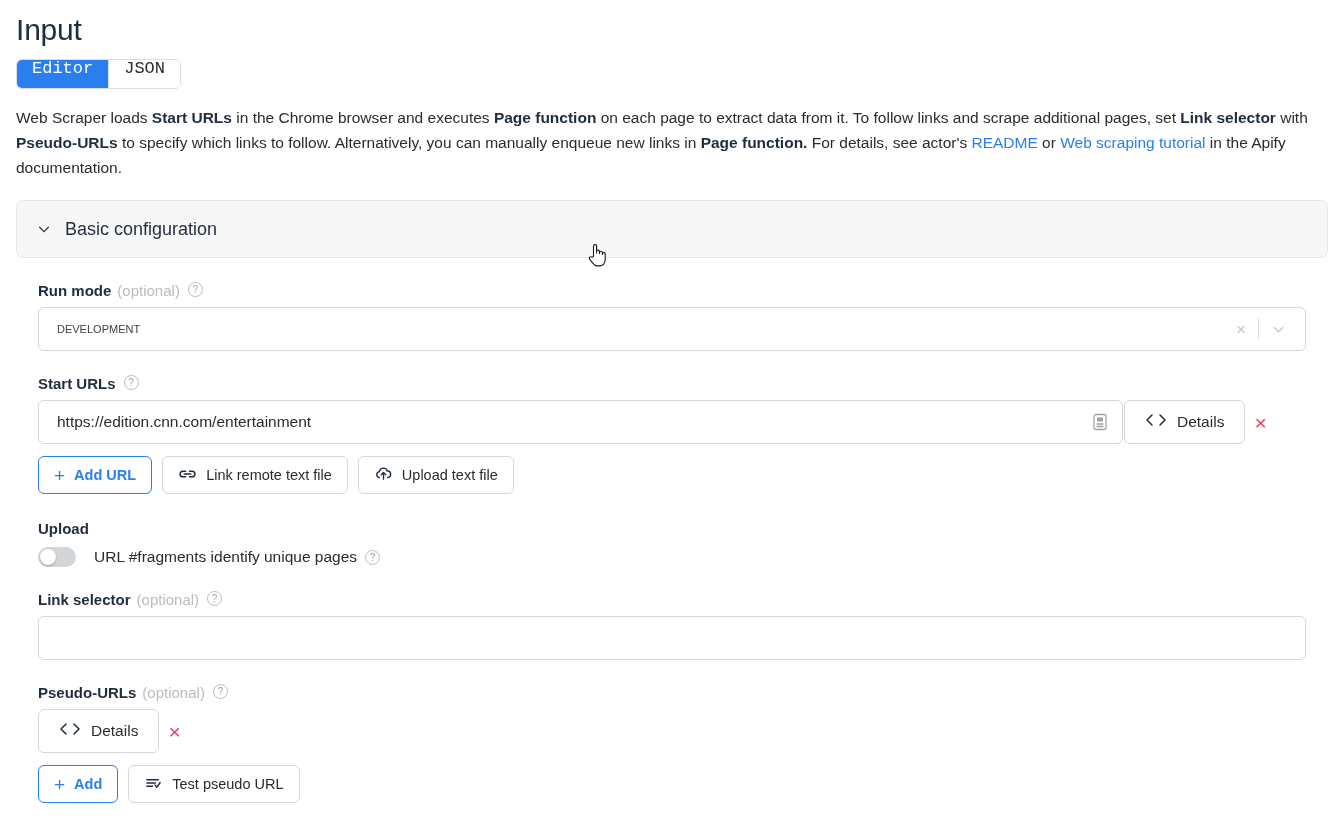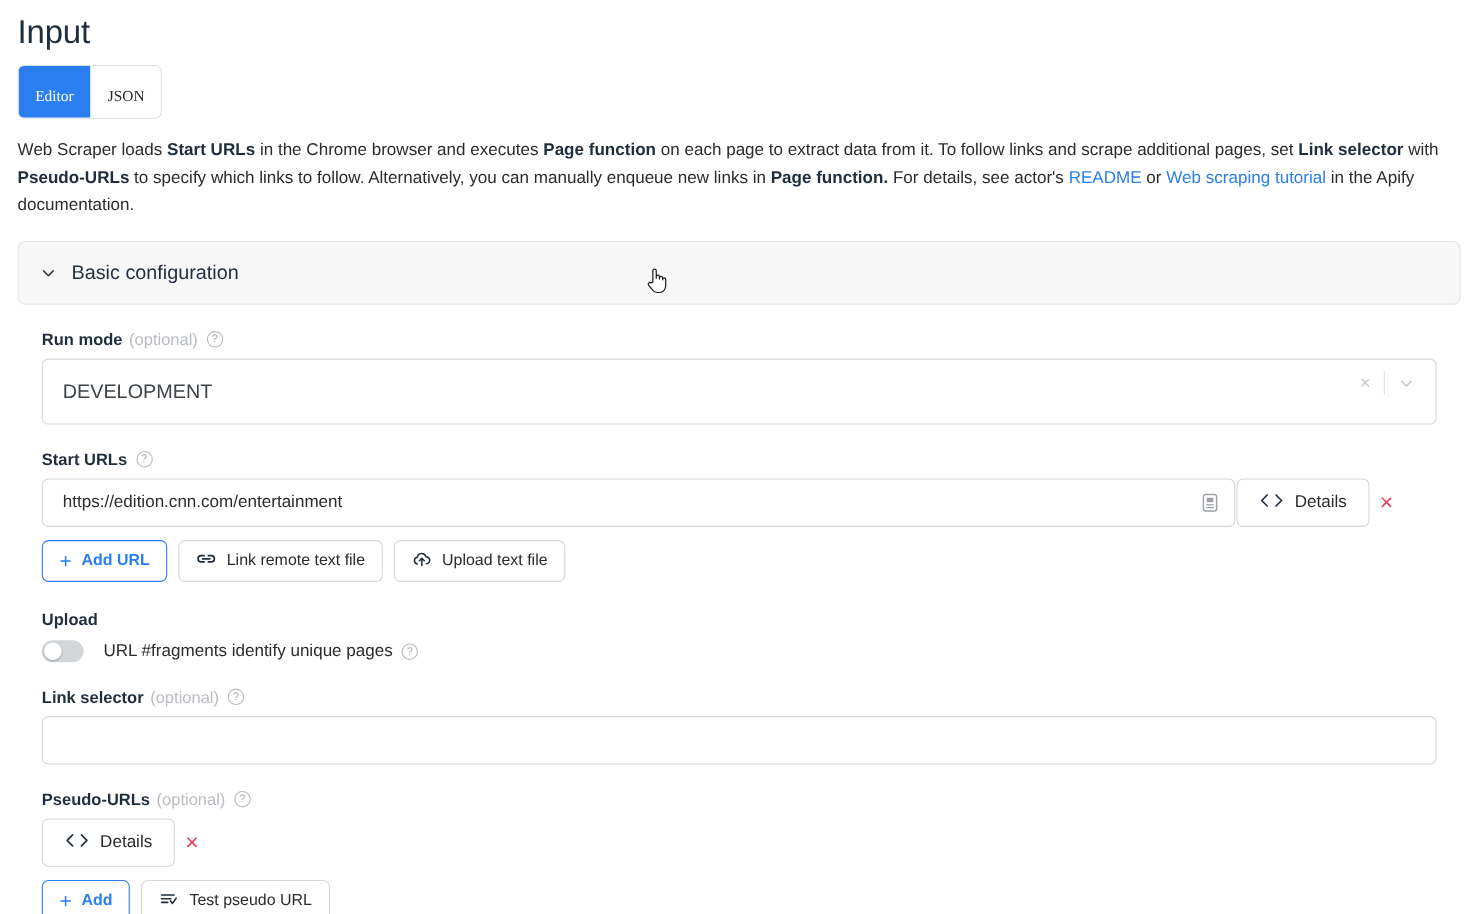--- a/index.html
+++ b/index.html
@@ -26,29 +26,29 @@
   
   .tabs {
     display: inline-flex;
     margin-top: 9px;
     border-radius: 6px;
     overflow: hidden;
     border: 1px solid #d8dee4;
     background: #fff;
   }
   .tab {
-    font-size: 14px;
+    font-size: 17px;
     line-height: 1;
-    padding: 22px 15px 11px 15px;
+    padding: 0 15px 11px 15px;
     background: #ffffff;
     color: #2b2b2b;
     cursor: pointer;
     user-select: none;
     border: none;
-    font-family: Liberation Serif, serif;
+    font-family: Liberation Mono, monospace;
   }
   .tab.active {
     background: #2a7ef0;
     color: #ffffff;
   }
   .tab + .tab { border-left: 1px solid #d8dee4; }
 
   
   .desc {
     margin-top: 16px;
@@ -127,27 +127,27 @@
     font-family: inherit;
     color: #2b2b2b;
     padding: 0 18px;
     outline: none;
   }
   .input::placeholder { color: #bfc2c6; }
 
   
   .select-wrap { position: relative; width: 100%; }
   .select-box {
-    width: 100%; height: 60px;
+    width: 100%; height: 44px;
     border: 1px solid #d4d7da;
     border-radius: 6px;
     background: #fff;
     display: flex; align-items: center;
     padding: 0 18px;
-    font-size: 18px;
+    font-size: 11px;
     color: #3d4247;
     cursor: pointer;
   }
   .select-actions {
     position: absolute; right: 10px; top: 0; height: 44px;
     display: flex; align-items: center; gap: 0;
   }
   .sel-x {
     color: #c3c6ca; font-size: 17px; line-height: 1;
     padding: 0 12px; cursor: pointer;

